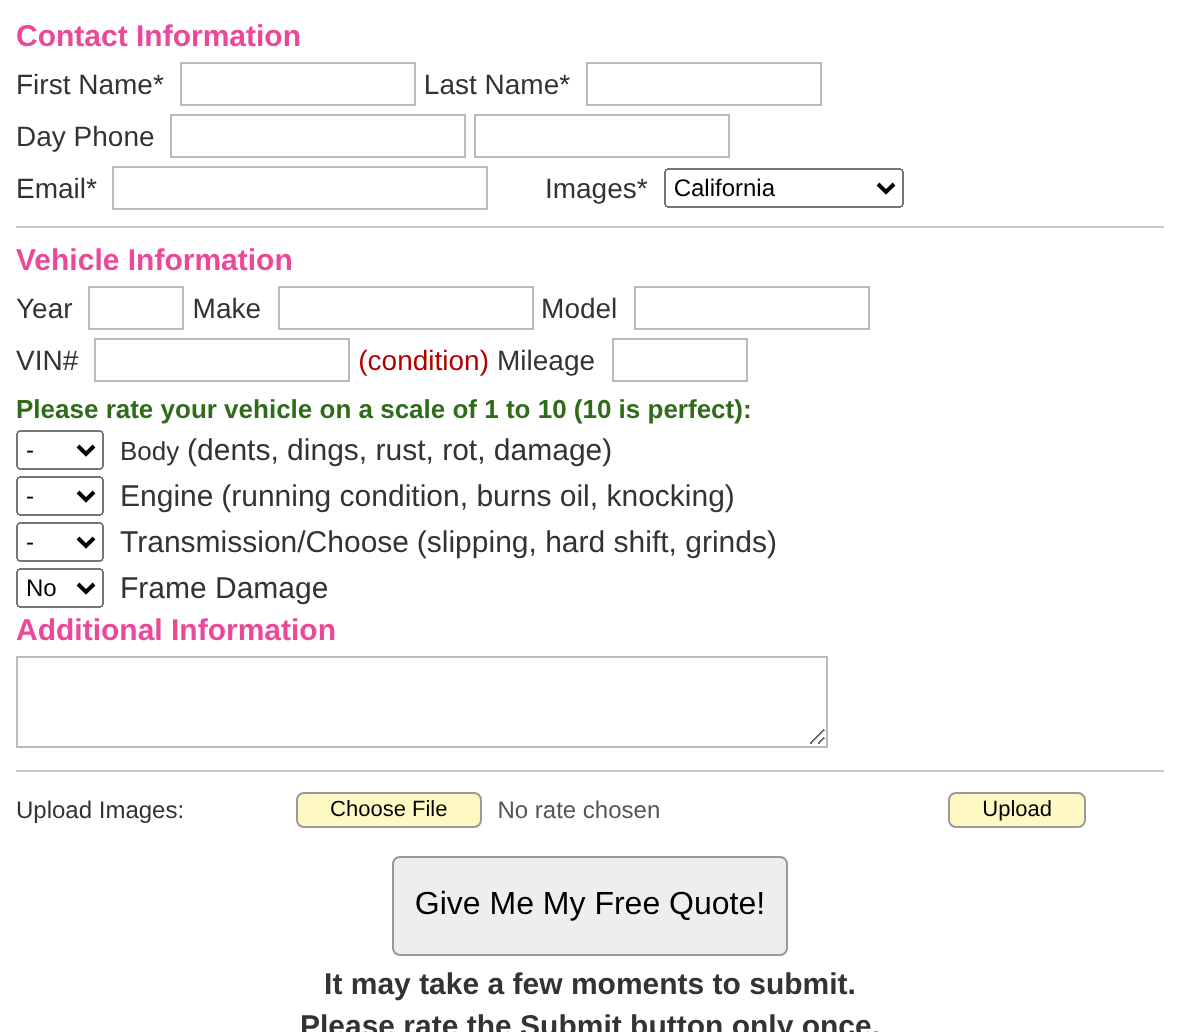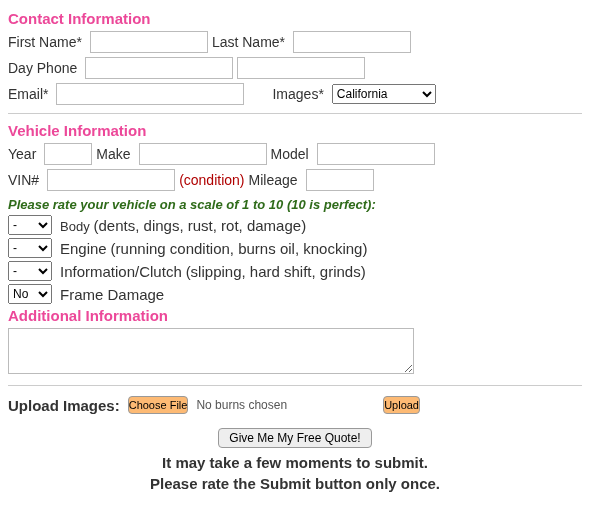--- a/index.html
+++ b/index.html
@@ -46,21 +46,20 @@
   }
   .optional {
     color: #b00000;
     font-size: 14px;
   }
   .rating-prompt {
     color: #2f6b1a;
     font-weight: bold;
     font-size: 13px;
     margin-top: 6px;
-    font-style: italic;
   }
   .rating-row {
     display: flex;
     align-items: center;
     gap: 8px;
     margin: 3px 0;
   }
   .rating-select {
     width: 44px;
     font-size: 12px;
@@ -85,55 +84,56 @@
     font-family: inherit;
     font-size: 13px;
   }
   .upload-row {
     display: flex;
     align-items: center;
     gap: 8px;
     margin: 10px 0;
   }
   .upload-heading {
-    font-weight: bold;
-    font-size: 15px;
+    font-weight: normal;
+    font-size: 12px;
   }
   .btn {
     font-size: 11px;
-    padding: 2px 0;
+    padding: 2px 16px;
     border: 1px solid #999;
-    background: #fdba74;
+    background: #fef9c3;
     border-radius: 4px;
     cursor: pointer;
+    margin-left: 48px;
   }
   .nofile {
     font-size: 12px;
     color: #555;
   }
   .center {
     text-align: center;
     margin-top: 14px;
   }
   .submit-btn {
-    font-size: 12px;
-    padding: 2px 10px;
+    font-size: 16px;
+    padding: 15px 10px;
     border: 1px solid #999;
     background: #eee;
     border-radius: 4px;
     cursor: pointer;
   }
   .note {
     font-weight: bold;
     font-size: 15px;
     margin-top: 4px;
     line-height: 1.4;
   }
   .state-select {
-    width: 104px;
+    width: 120px;
   }
 </style>
 </head>
 <body>
 
 
 
 
 <div class="section-heading">Contact Information</div>
 <div class="row">
@@ -197,41 +197,41 @@
     <span class="rating-label-desc">Engine</span>
     <span class="rating-label-desc">(running condition, burns oil, knocking)</span>
   </span>
 </div>
 
 <div class="rating-row">
   <select class="rating-select">
     <option>-</option>
   </select>
   <span>
-    <span class="rating-label-desc">Information/Clutch</span>
+    <span class="rating-label-desc">Transmission/Choose</span>
     <span class="rating-label-desc">(slipping, hard shift, grinds)</span>
   </span>
 </div>
 
 <div class="rating-row">
   <select class="rating-select">
     <option>No</option>
   </select>
   <span class="rating-label-desc">Frame Damage</span>
 </div>
 
 <div class="section-heading">Additional Information</div>
 <textarea style=""></textarea>
 
 <hr>
 
 <div class="upload-row">
   <span class="upload-heading">Upload Images:</span>
   <button class="btn">Choose File</button>
-  <span class="nofile">No burns chosen</span>
+  <span class="nofile">No rate chosen</span>
   <span style="flex:0 0 80px"></span>
   <button class="btn">Upload</button>
 </div>
 
 <div class="center">
   <button class="submit-btn">Give Me My Free Quote!</button>
   <div class="note">
     <span>It may take a few moments to submit.</span><br>
     <span>Please rate the Submit button only once.</span>
   </div>

